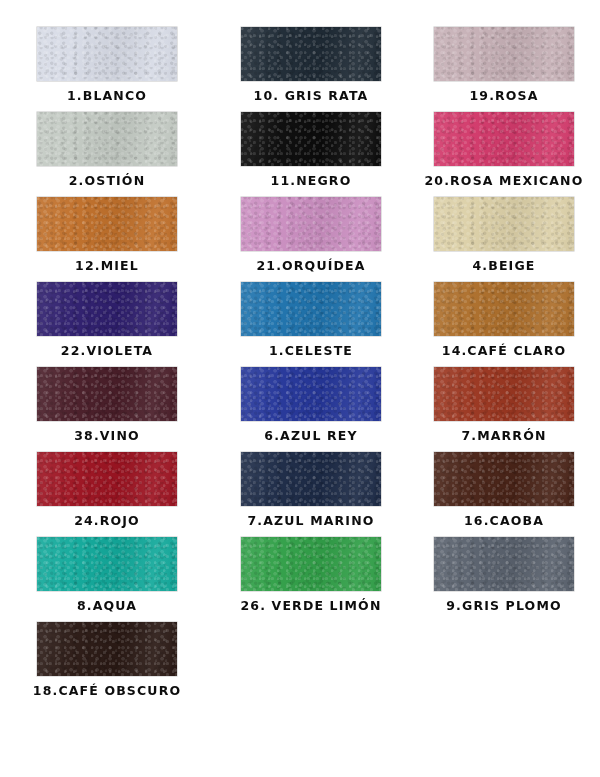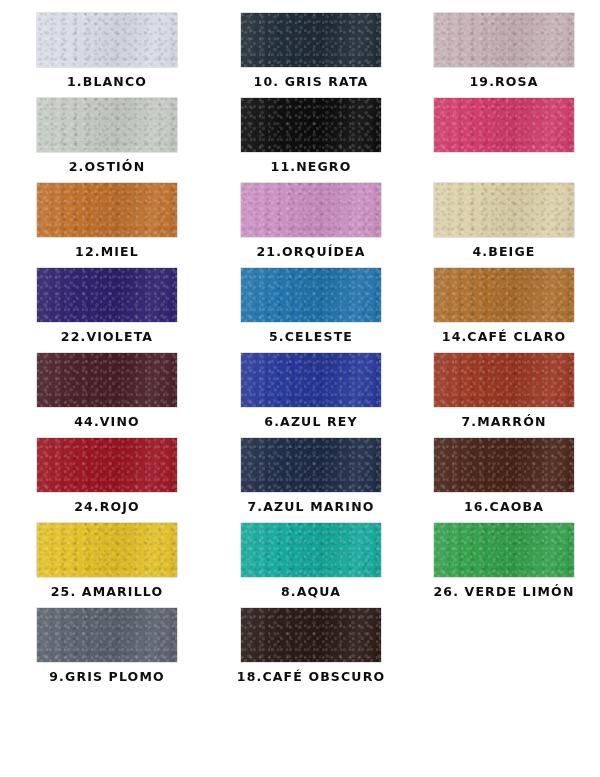--- a/index.html
+++ b/index.html
@@ -26,21 +26,21 @@
 
   .swatch-grid {
     position: absolute;
     left: 0;
     top: 0;
     width: 600px;
     height: 777px;
     display: grid;
     grid-template-columns: 214px 194px 192px;
     grid-template-rows: repeat(9, 85px);
-    padding-top: 13px;
+    padding-top: 27px;
     box-sizing: border-box;
   }
 
   .swatch-cell {
     position: relative;
     display: flex;
     flex-direction: column;
     align-items: center;
     justify-content: flex-start;
   }
@@ -137,20 +137,21 @@
       <div class="swatch-cell col-2">
         <div class="swatch-chip-wrap">
           <div class="swatch-chip" title="NEGRO" style="background-color: rgb(12, 12, 12);"></div>
         </div>
         <div class="swatch-label">11.NEGRO</div>
       </div>
       <div class="swatch-cell col-3">
         <div class="swatch-chip-wrap">
           <div class="swatch-chip" title="ROSA MEXICANO" style="background-color: rgb(210, 58, 107);"></div>
         </div>
+        <div class="swatch-label">20.ROSA MEXICANO</div>
       </div>
       <div class="swatch-cell col-2">
         <div class="swatch-chip-wrap">
           <div class="swatch-chip" title="MIEL" style="background-color: rgb(192, 112, 43);"></div>
         </div>
         <div class="swatch-label">12.MIEL</div>
       </div>
       <div class="swatch-cell col-3">
         <div class="swatch-chip-wrap">
           <div class="swatch-chip" title="ORQUÍDEA" style="background-color: rgb(203, 143, 193);"></div>
@@ -166,33 +167,33 @@
       <div class="swatch-cell col-3">
         <div class="swatch-chip-wrap">
           <div class="swatch-chip" title="VIOLETA" style="background-color: rgb(47, 31, 110);"></div>
         </div>
         <div class="swatch-label">22.VIOLETA</div>
       </div>
       <div class="swatch-cell col-1">
         <div class="swatch-chip-wrap">
           <div class="swatch-chip" title="CELESTE" style="background-color: rgb(31, 115, 173);"></div>
         </div>
-        <div class="swatch-label">5.CELESTE</div>
+        <div class="swatch-label">1.CELESTE</div>
       </div>
       <div class="swatch-cell col-2">
         <div class="swatch-chip-wrap">
           <div class="swatch-chip" title="CAFÉ CLARO" style="background-color: rgb(173, 111, 44);"></div>
         </div>
         <div class="swatch-label">14.CAFÉ CLARO</div>
       </div>
       <div class="swatch-cell col-3">
         <div class="swatch-chip-wrap">
           <div class="swatch-chip" title="VINO" style="background-color: rgb(74, 30, 41);"></div>
         </div>
-        <div class="swatch-label">44.VINO</div>
+        <div class="swatch-label">38.VINO</div>
       </div>
       <div class="swatch-cell col-1">
         <div class="swatch-chip-wrap">
           <div class="swatch-chip" title="AZUL REY" style="background-color: rgb(38, 55, 154);"></div>
         </div>
         <div class="swatch-label">6.AZUL REY</div>
       </div>
       <div class="swatch-cell col-2">
         <div class="swatch-chip-wrap">
           <div class="swatch-chip" title="MARRÓN" style="background-color: rgb(155, 55, 33);"></div>
@@ -209,26 +210,20 @@
         <div class="swatch-chip-wrap">
           <div class="swatch-chip" title="AZUL MARINO" style="background-color: rgb(29, 43, 71);"></div>
         </div>
         <div class="swatch-label">7.AZUL MARINO</div>
       </div>
       <div class="swatch-cell col-2">
         <div class="swatch-chip-wrap">
           <div class="swatch-chip" title="CAOBA" style="background-color: rgb(74, 36, 24);"></div>
         </div>
         <div class="swatch-label">16.CAOBA</div>
-      </div>
-      <div class="swatch-cell col-3">
-        <div class="swatch-chip-wrap">
-          <div class="swatch-chip" title="AMARILLO" style="background-color: rgb(227, 192, 36);"></div>
-        </div>
-        <div class="swatch-label">25. AMARILLO</div>
       </div>
       <div class="swatch-cell col-1">
         <div class="swatch-chip-wrap">
           <div class="swatch-chip" title="AQUA" style="background-color: rgb(19, 169, 155);"></div>
         </div>
         <div class="swatch-label">8.AQUA</div>
       </div>
       <div class="swatch-cell col-3">
         <div class="swatch-chip-wrap">
           <div class="swatch-chip" title="VERDE LIMÓN" style="background-color: rgb(50, 160, 73);"></div>

